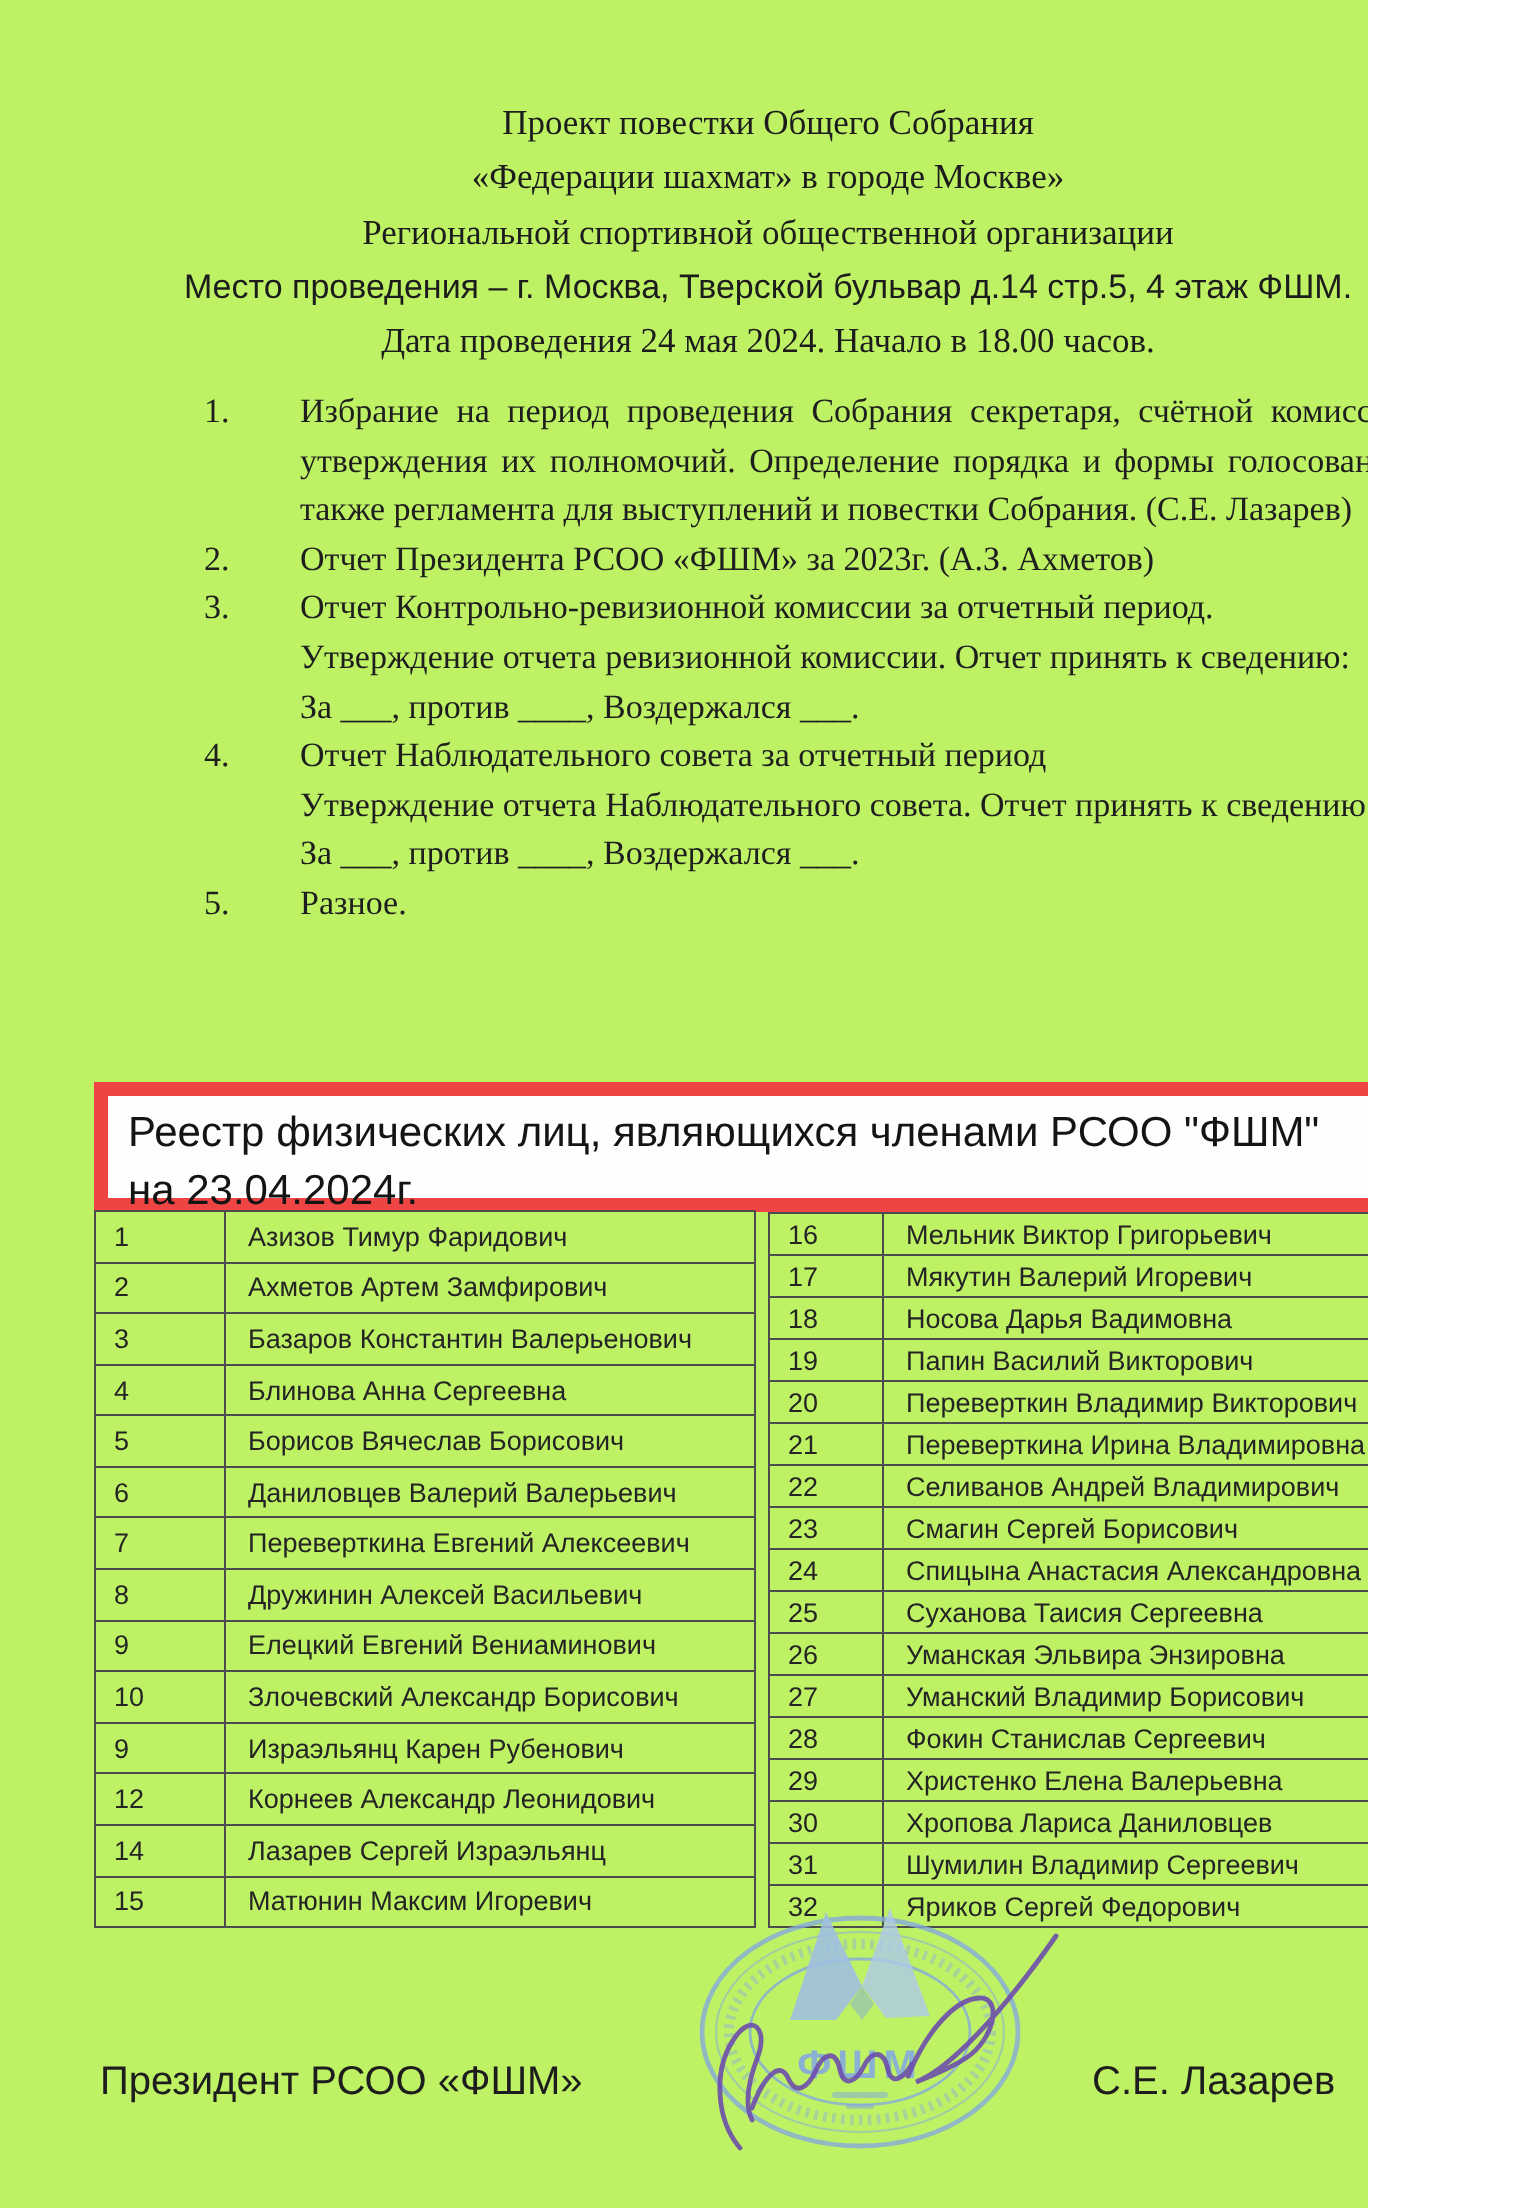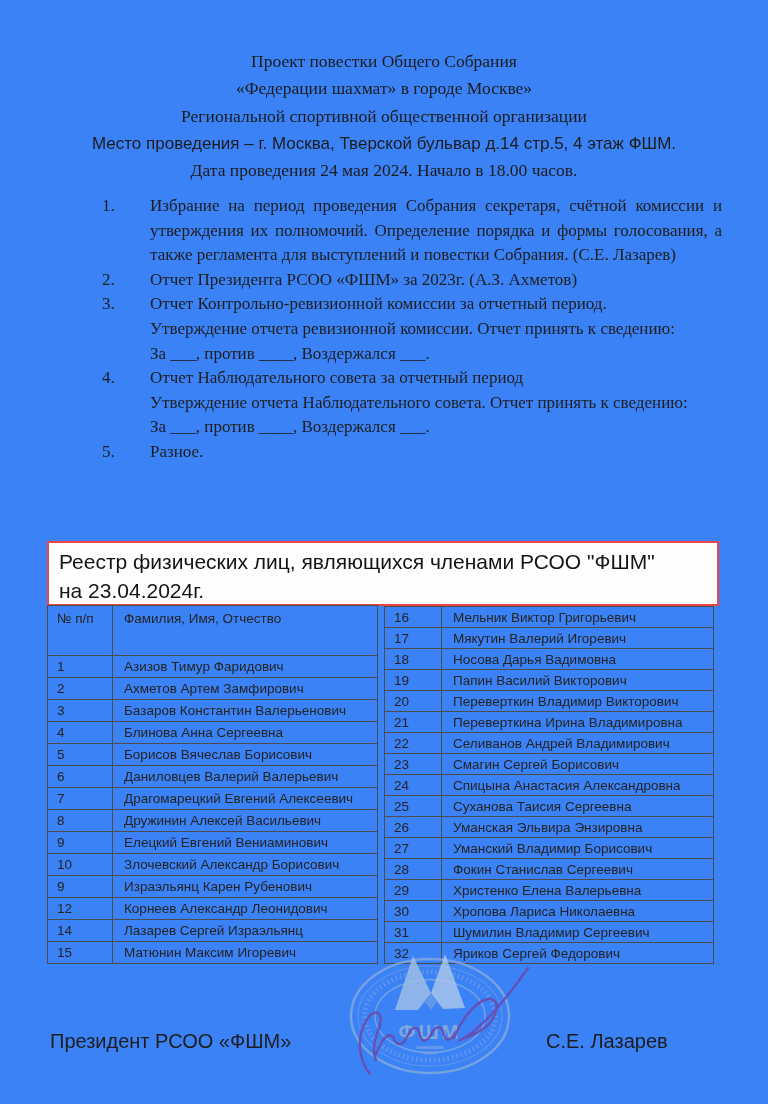--- a/index.html
+++ b/index.html
@@ -1,20 +1,20 @@
 <!DOCTYPE html>
 <html lang="ru"><head>
 <meta charset="utf-8">
 <style>
   html,body{margin:0;padding:0;}
   body{background:#ffffff;}
   .page{
     position:relative;
-    width:768px;height:1104px;
-    background:#3b82f6;
+    width:684px;height:1104px;
+    background:#bef264;
     overflow:hidden;
     font-family:"Liberation Sans",sans-serif;
   }
   
   .doc-header{
     position:absolute;top:48px;left:40px;width:688px;
     text-align:center;
     font-family:"Liberation Serif",serif;
     font-size:17.5px;line-height:27.3px;
     color:#1c1c1c;
@@ -27,21 +27,21 @@
     margin:0;padding:0;list-style:none;
     font-family:"Liberation Serif",serif;
     font-size:17px;line-height:24.6px;color:#1e1e1e;
   }
   .agenda-item{display:flex;}
   .agenda-item .num{flex:0 0 28px;}
   .agenda-item .txt{flex:1;white-space:pre-line;text-align:justify;margin-left:20px;}
   
   .registry-title{
     position:absolute;left:47px;top:541px;width:672px;height:65px;
-    box-sizing:border-box;border:2px solid #ef4444;
+    box-sizing:border-box;border:7px solid #ef4444;
     padding:4px 10px 0 10px;
     font-size:21px;line-height:29px;color:#141414;
     white-space:pre-line;background:#fefefe;
   }
   .member-table{
     position:absolute;display:flex;flex-direction:column;
     box-sizing:border-box;border:1px solid #4c4c4c;border-top:none;
     font-size:13.5px;color:#242424;
   }
   .member-table.left{left:47px;top:605px;width:331px;height:359px;}
@@ -103,24 +103,20 @@
       <li class="agenda-item">
         <span class="num">5.</span>
         <span class="txt">Разное.</span>
       </li>
     </ol>
 
   <div class="registry-title">Реестр физических лиц, являющихся членами РСОО "ФШМ"
 на 23.04.2024г.</div>
 
   <div class="member-table left">
-    <div class="mrow header">
-      <div class="cell num">№ п/п</div>
-      <div class="cell name">Фамилия, Имя, Отчество</div>
-    </div>
 
       <div class="mrow">
         <div class="cell num">1</div>
         <div class="cell name">Азизов Тимур Фаридович</div>
       </div>
 
       <div class="mrow">
         <div class="cell num">2</div>
         <div class="cell name">Ахметов Артем Замфирович</div>
       </div>
@@ -140,21 +136,21 @@
         <div class="cell name">Борисов Вячеслав Борисович</div>
       </div>
 
       <div class="mrow">
         <div class="cell num">6</div>
         <div class="cell name">Даниловцев Валерий Валерьевич</div>
       </div>
 
       <div class="mrow">
         <div class="cell num">7</div>
-        <div class="cell name">Драгомарецкий Евгений Алексеевич</div>
+        <div class="cell name">Переверткина Евгений Алексеевич</div>
       </div>
 
       <div class="mrow">
         <div class="cell num">8</div>
         <div class="cell name">Дружинин Алексей Васильевич</div>
       </div>
 
       <div class="mrow">
         <div class="cell num">9</div>
         <div class="cell name">Елецкий Евгений Вениаминович</div>
@@ -254,21 +250,21 @@
         <div class="cell name">Фокин Станислав Сергеевич</div>
       </div>
 
       <div class="mrow">
         <div class="cell num">29</div>
         <div class="cell name">Христенко Елена Валерьевна</div>
       </div>
 
       <div class="mrow">
         <div class="cell num">30</div>
-        <div class="cell name">Хропова Лариса Николаевна</div>
+        <div class="cell name">Хропова Лариса Даниловцев</div>
       </div>
 
       <div class="mrow">
         <div class="cell num">31</div>
         <div class="cell name">Шумилин Владимир Сергеевич</div>
       </div>
 
       <div class="mrow">
         <div class="cell num">32</div>
         <div class="cell name">Яриков Сергей Федорович</div>

